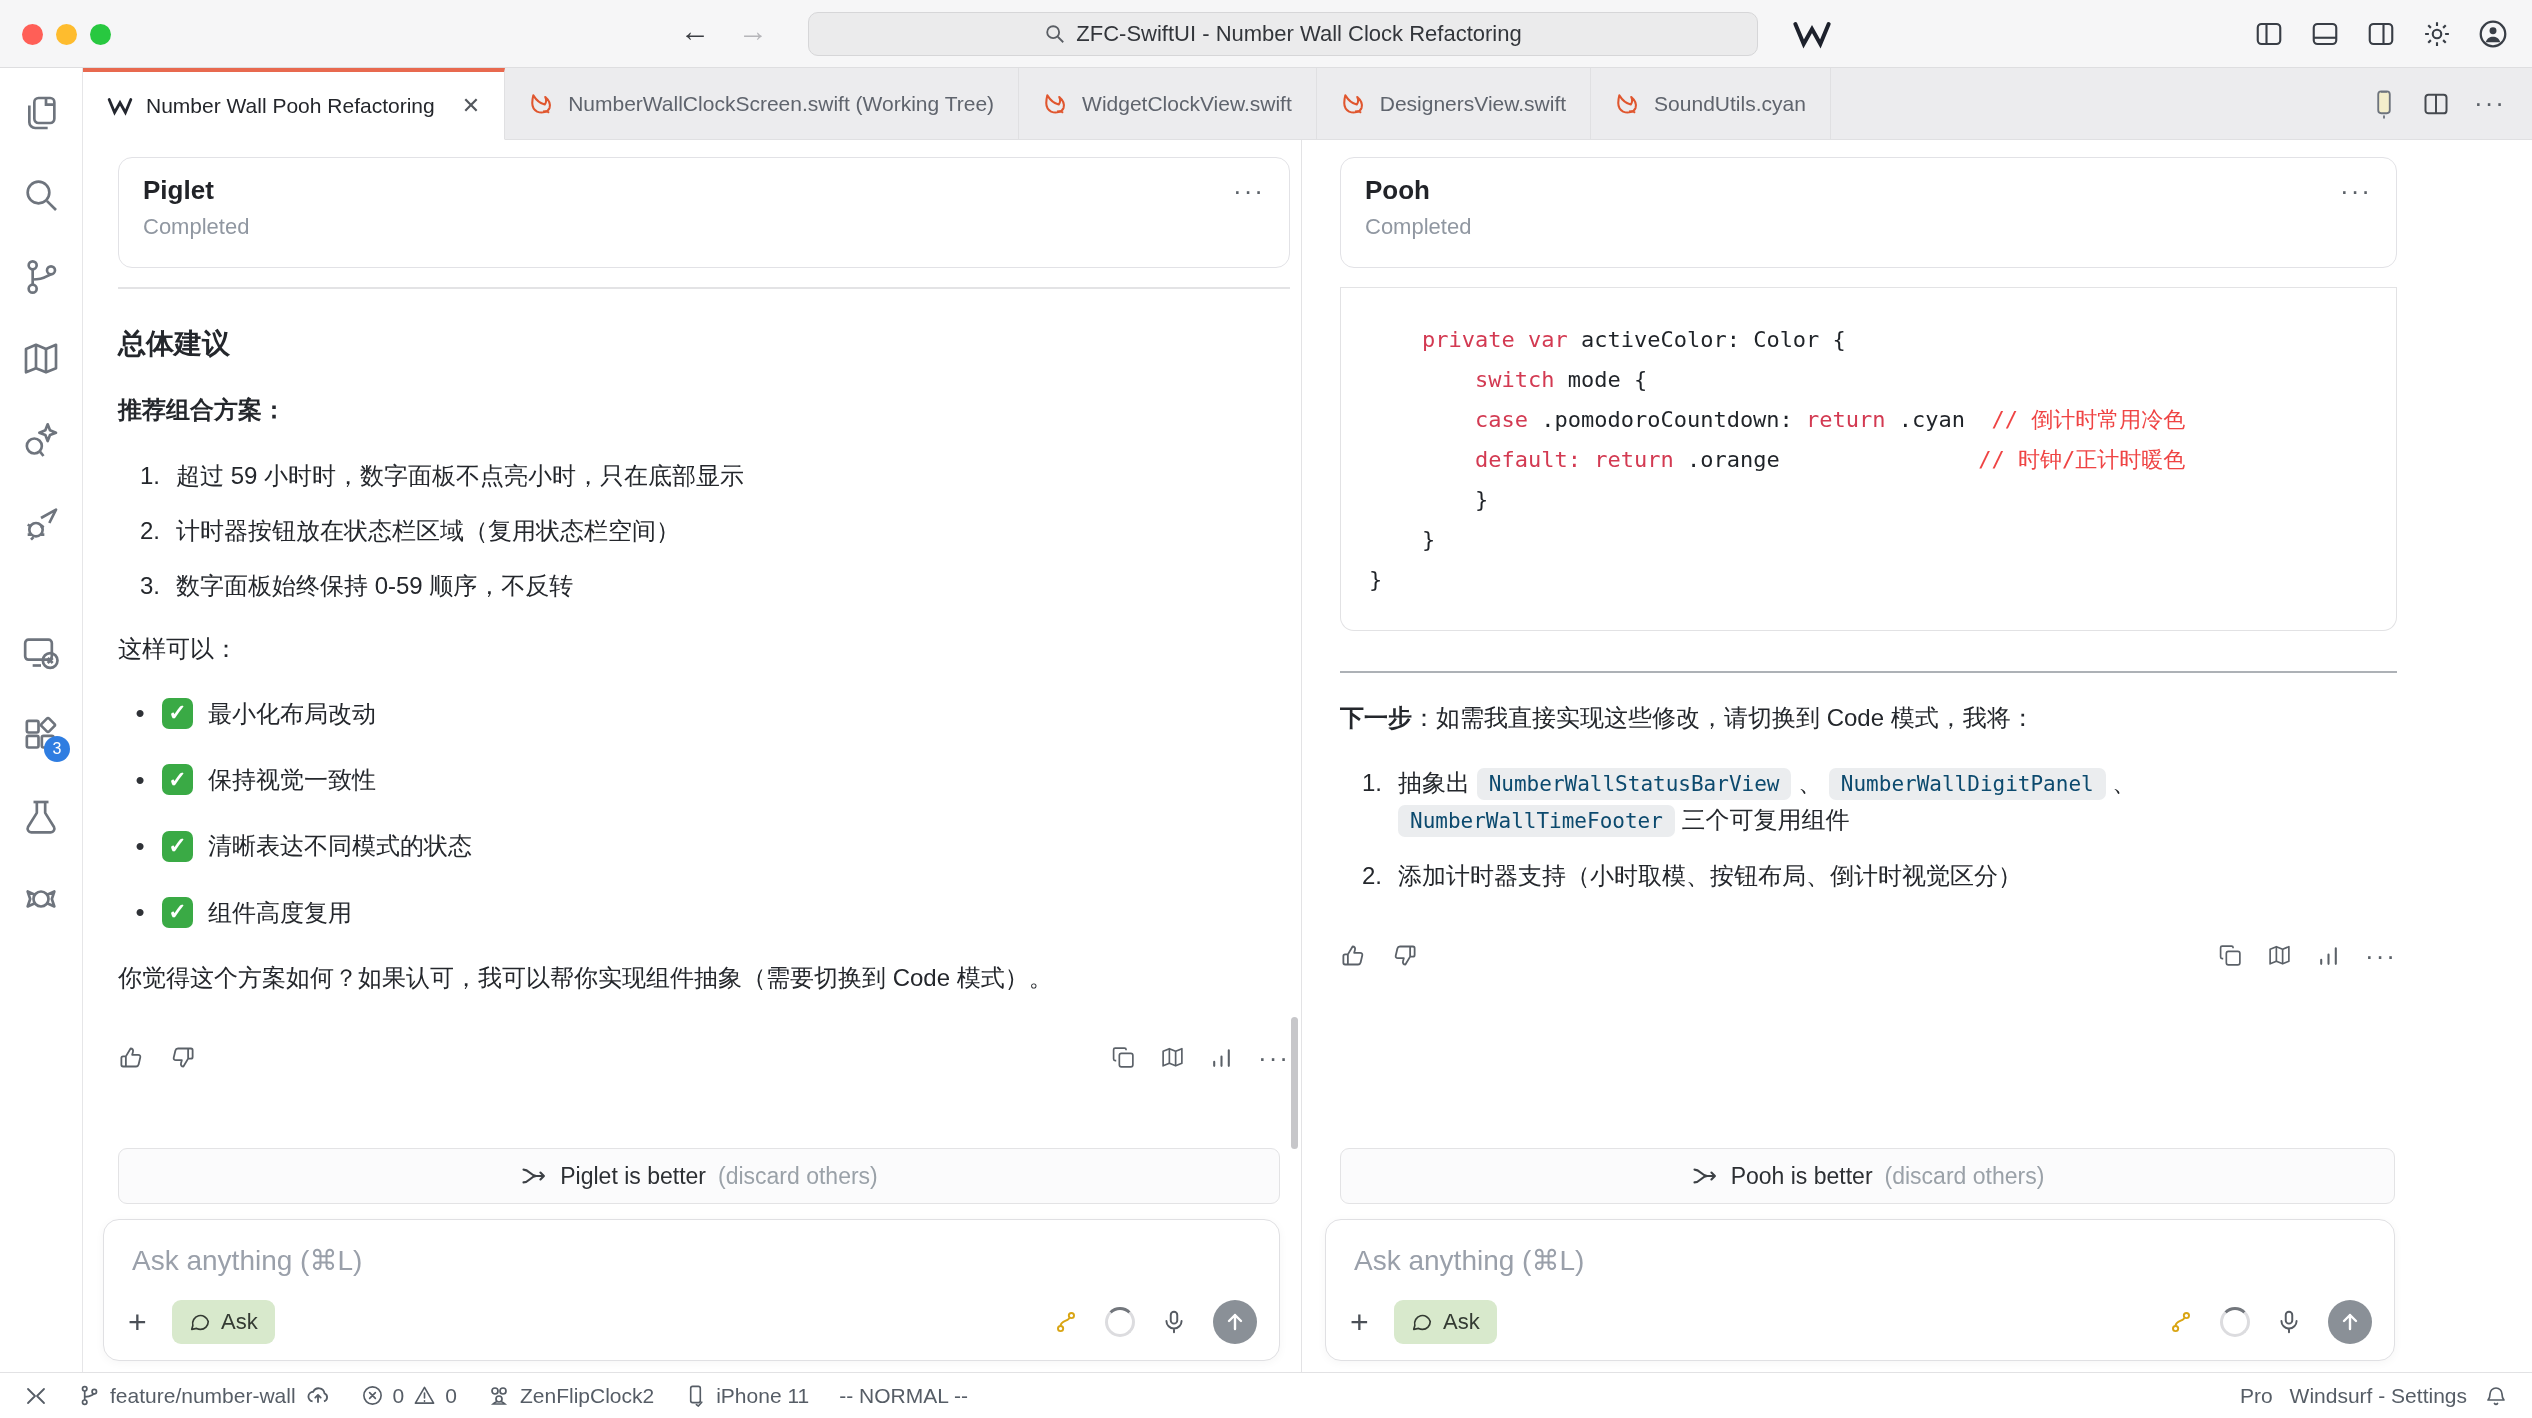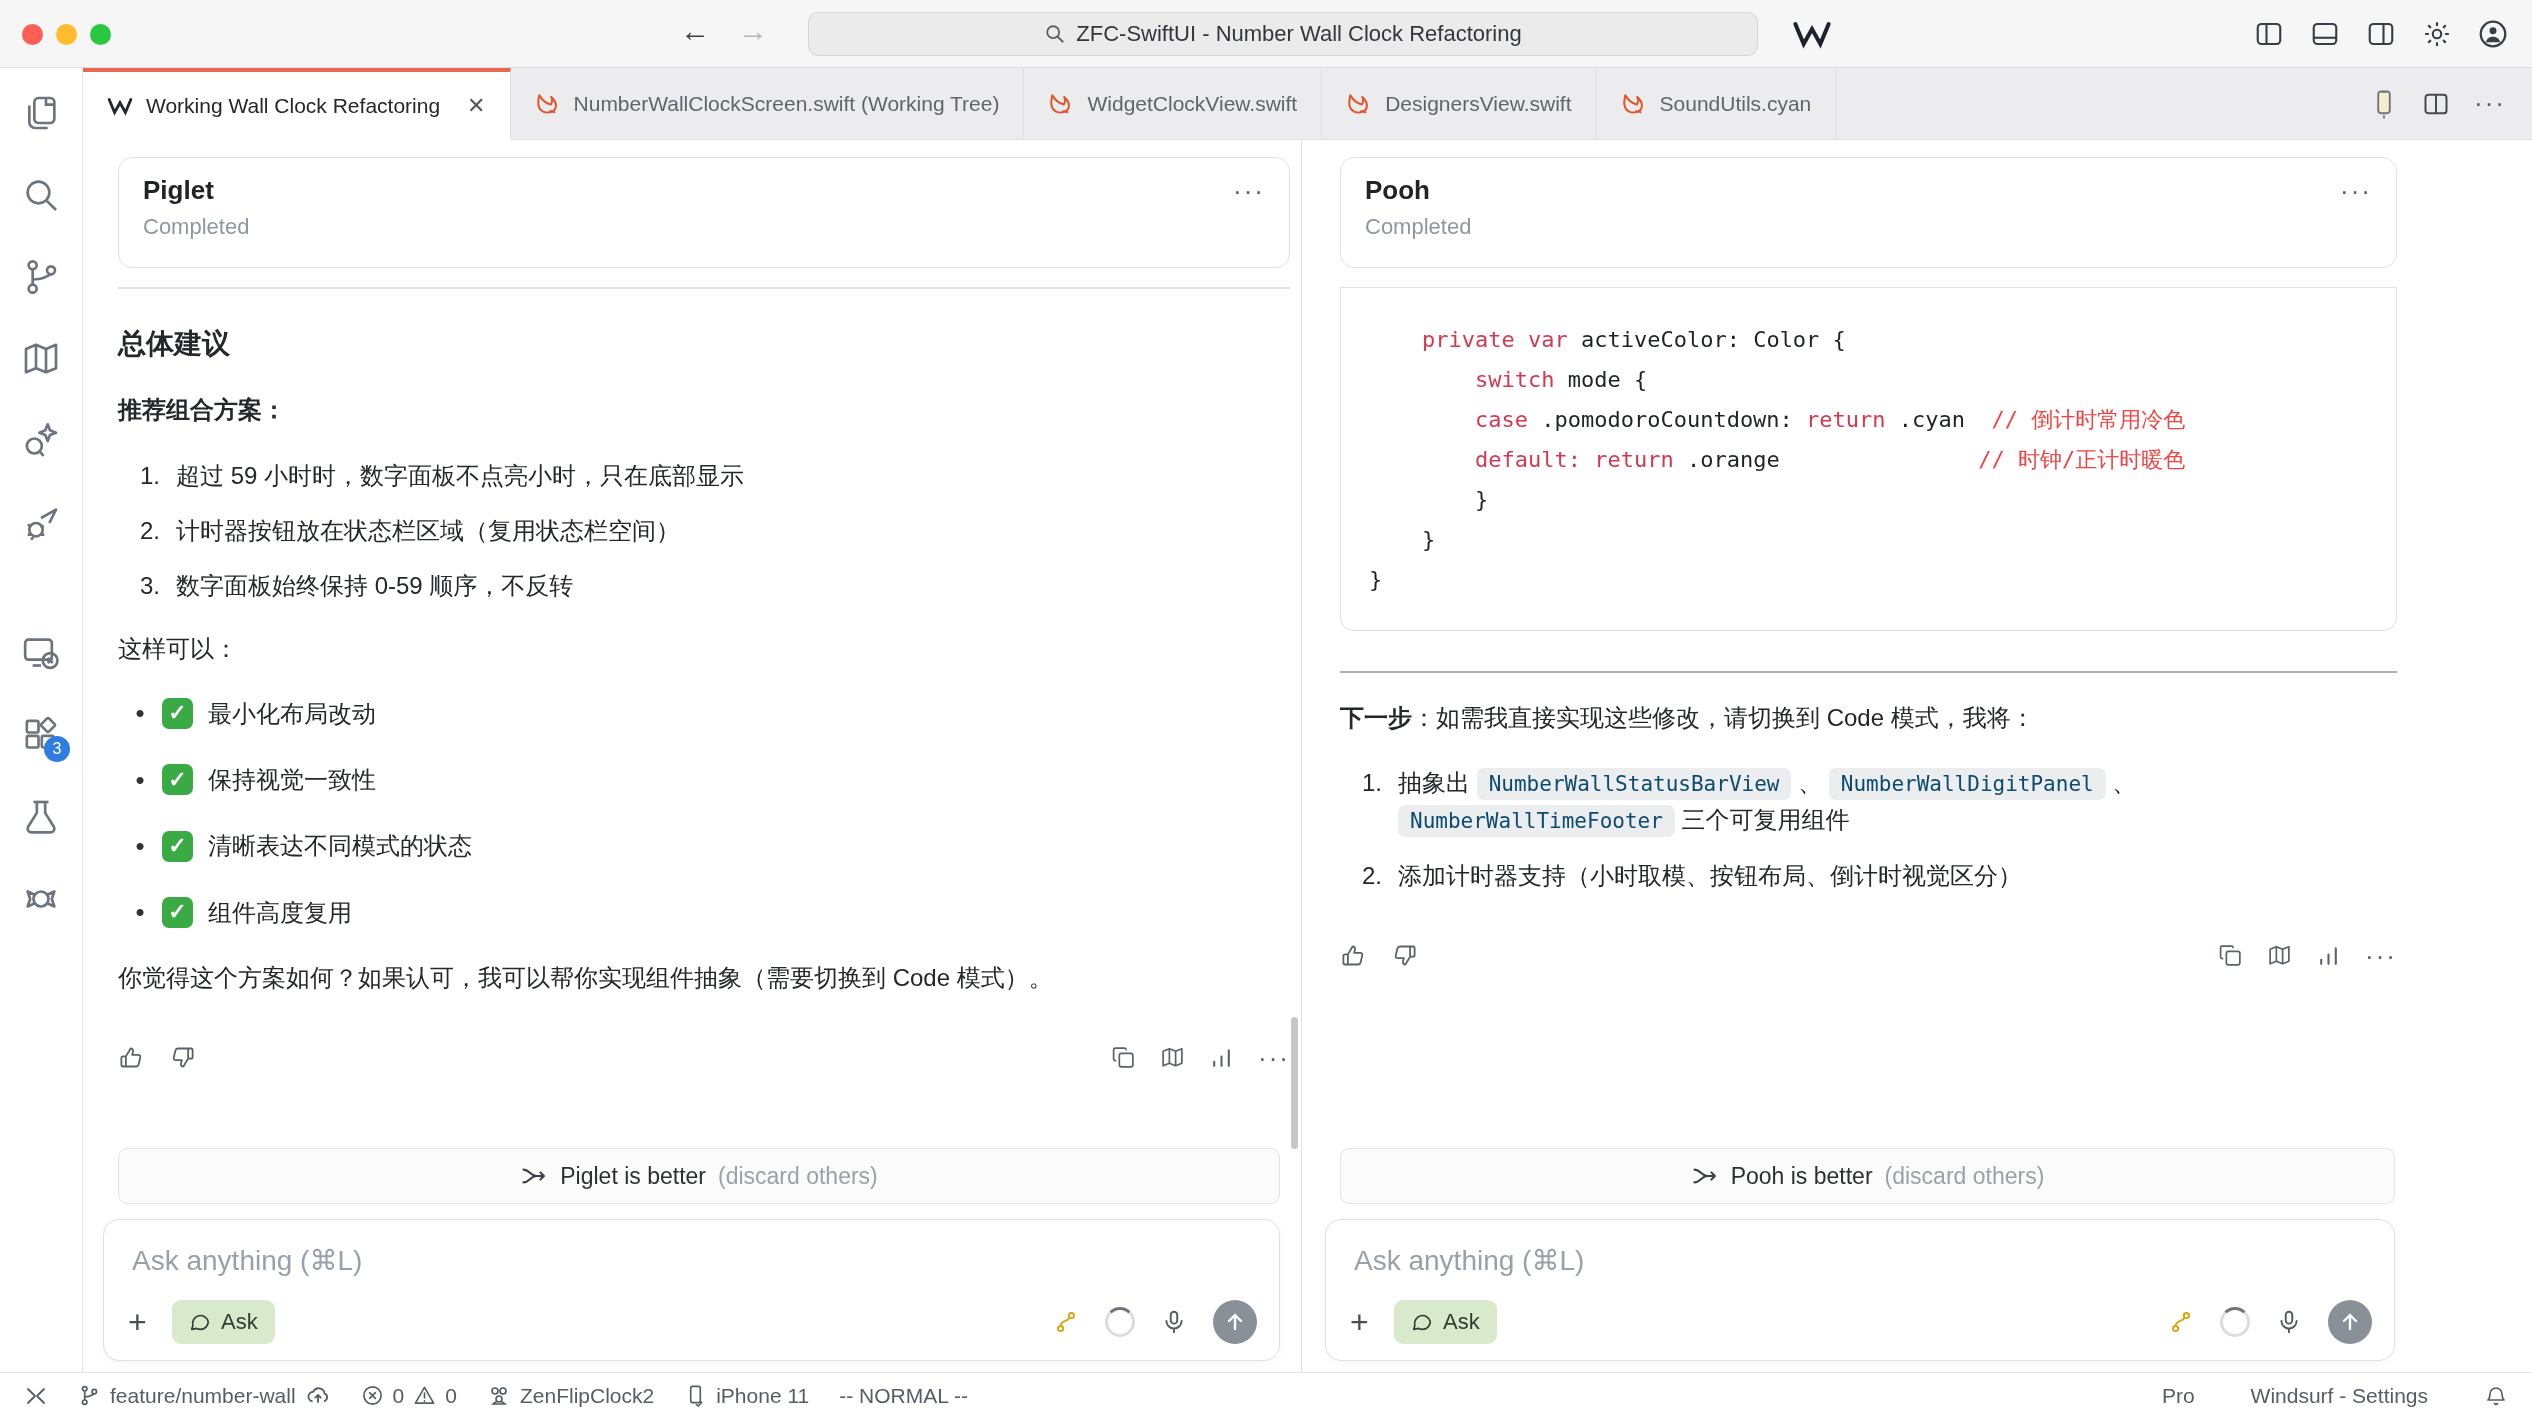--- a/index.html
+++ b/index.html
@@ -95,21 +95,21 @@
   .input-row { position:absolute; left:24px; right:22px; bottom:16px; display:flex; align-items:center; }
   .plus-btn { font-size:32px; color:#4b5057; width:36px; }
   .ask-pill { display:flex; align-items:center; gap:10px; background:#d8e9cc; border:none; border-radius:9px; padding:9px 17px; font-size:22px; color:#343b33; font-family:inherit; margin-left:8px; }
   .input-right { margin-left:auto; display:flex; align-items:center; gap:26px; }
   .spinner { width:30px; height:30px; border-radius:50%; border:3.5px solid #dcdcdf; border-top-color:#72767c; }
   .send-btn { width:44px; height:44px; border-radius:50%; background:#8a9097; border:none; display:flex; align-items:center; justify-content:center; color:#fff; }
 
   
   .statusbar { position:absolute; left:0; bottom:0; width:2532px; height:46px; background:#fff; border-top:1px solid #e2e2e4; display:flex; align-items:center; font-size:21px; color:#565d66; padding:0 24px; }
   .sb-item { display:flex; align-items:center; gap:9px; margin-right:30px; white-space:nowrap; }
-  .sb-right { margin-left:auto; display:flex; align-items:center; gap:56px; }
+  .sb-right { margin-left:auto; display:flex; align-items:center; gap:17px; }
 </style>
 </head>
 <body>
 
 <div class="titlebar">
   <div class="lights">
     <span class="light red"></span>
     <span class="light yellow"></span>
     <span class="light green"></span>
   </div>
@@ -235,21 +235,21 @@
         <path d="M8.3 9.5L4 7.5l1.5 4.5L4 16.5l4.3-2M15.7 9.5L20 7.5l-1.5 4.5L20 16.5l-4.3-2"></path>
       </svg>
     </div>
 </div>
 
 <div class="tabbar">
   <div class="tab active">
     <svg width="26" height="20" viewBox="0 0 24 16" fill="none" stroke="#23262e" stroke-width="2.6" stroke-linecap="round">
         <path d="M2 2l5 12 5-9 5 9 5-12"></path>
       </svg>
-    <span>Working Wall Clock Refactoring</span>
+    <span>Number Wall Pooh Refactoring</span>
     <span class="close">✕</span>
   </div>
   <div class="tab">
     <svg width="26" height="26" viewBox="0 0 24 24" fill="none" stroke="#e0562e" stroke-width="1.9" stroke-linejoin="round">
         <path d="M4 4c2.5 4 6.5 7.5 10.5 8.5 1.5-2 1.5-5 .5-7 3 2.5 5 6.5 4 10-1.5 4-7 5.5-11.5 3.5C5 17.5 3 14.5 3 11c0-2.5.5-5 1-7z"></path>
         <path d="M13 19c2-.5 4-.5 5.5 1"></path>
       </svg>
     <span>NumberWallClockScreen.swift (Working Tree)</span>
   </div>
   <div class="tab">

